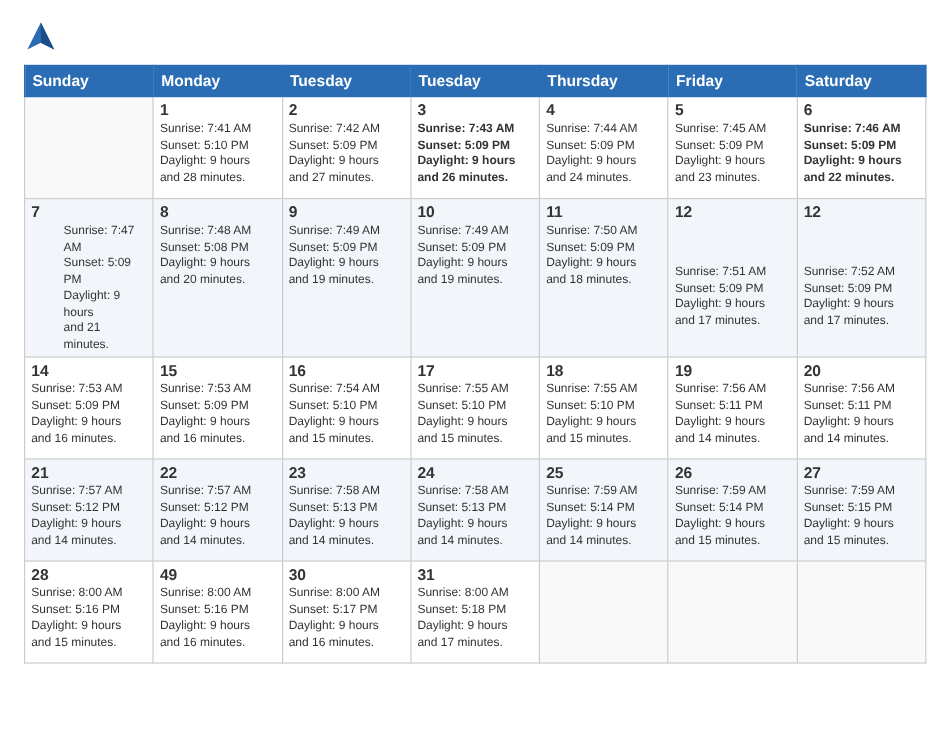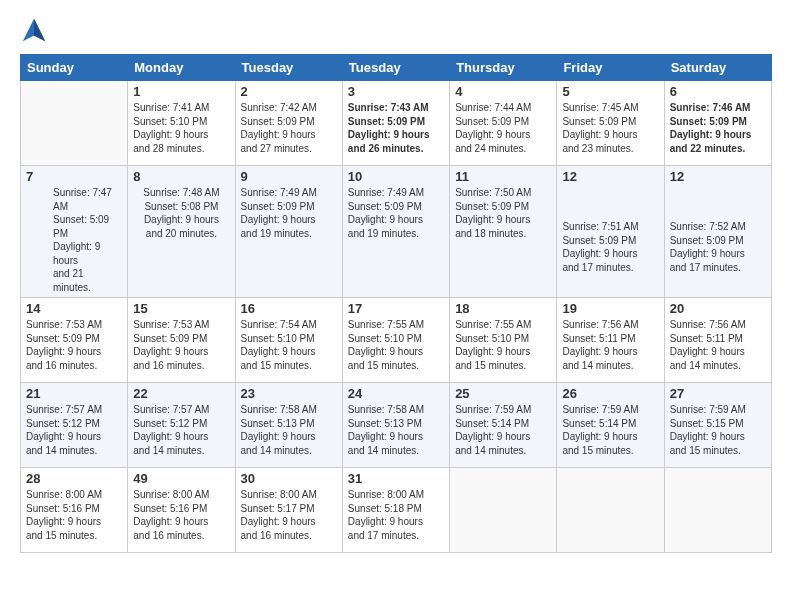--- a/index.html
+++ b/index.html
@@ -181,21 +181,21 @@
         <tr class="alt-row">
           <td>
             <div class="day-number">7</div>
             <div class="day-info" style="white-space: pre-line; margin-left: 27px;">Sunrise: 7:47 AM
 Sunset: 5:09 PM
 Daylight: 9 hours
 and 21 minutes.</div>
           </td>
           <td>
             <div class="day-number">8</div>
-            <div class="day-info" style="white-space: pre-line; text-align: center;">Sunrise: 7:48 AM
+            <div class="day-info" style="white-space: pre-line;">Sunrise: 7:48 AM
 Sunset: 5:08 PM
 Daylight: 9 hours
 and 20 minutes.</div>
           </td>
           <td>
             <div class="day-number">9</div>
             <div class="day-info" style="white-space: pre-line;">Sunrise: 7:49 AM
 Sunset: 5:09 PM
 Daylight: 9 hours
 and 19 minutes.</div>

